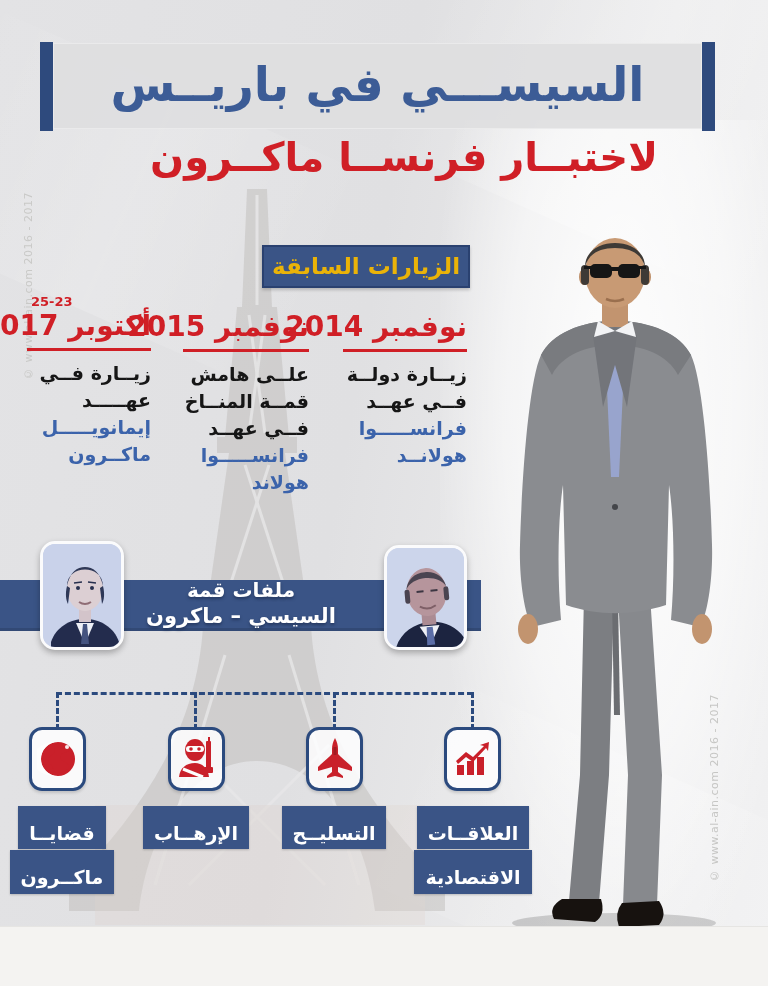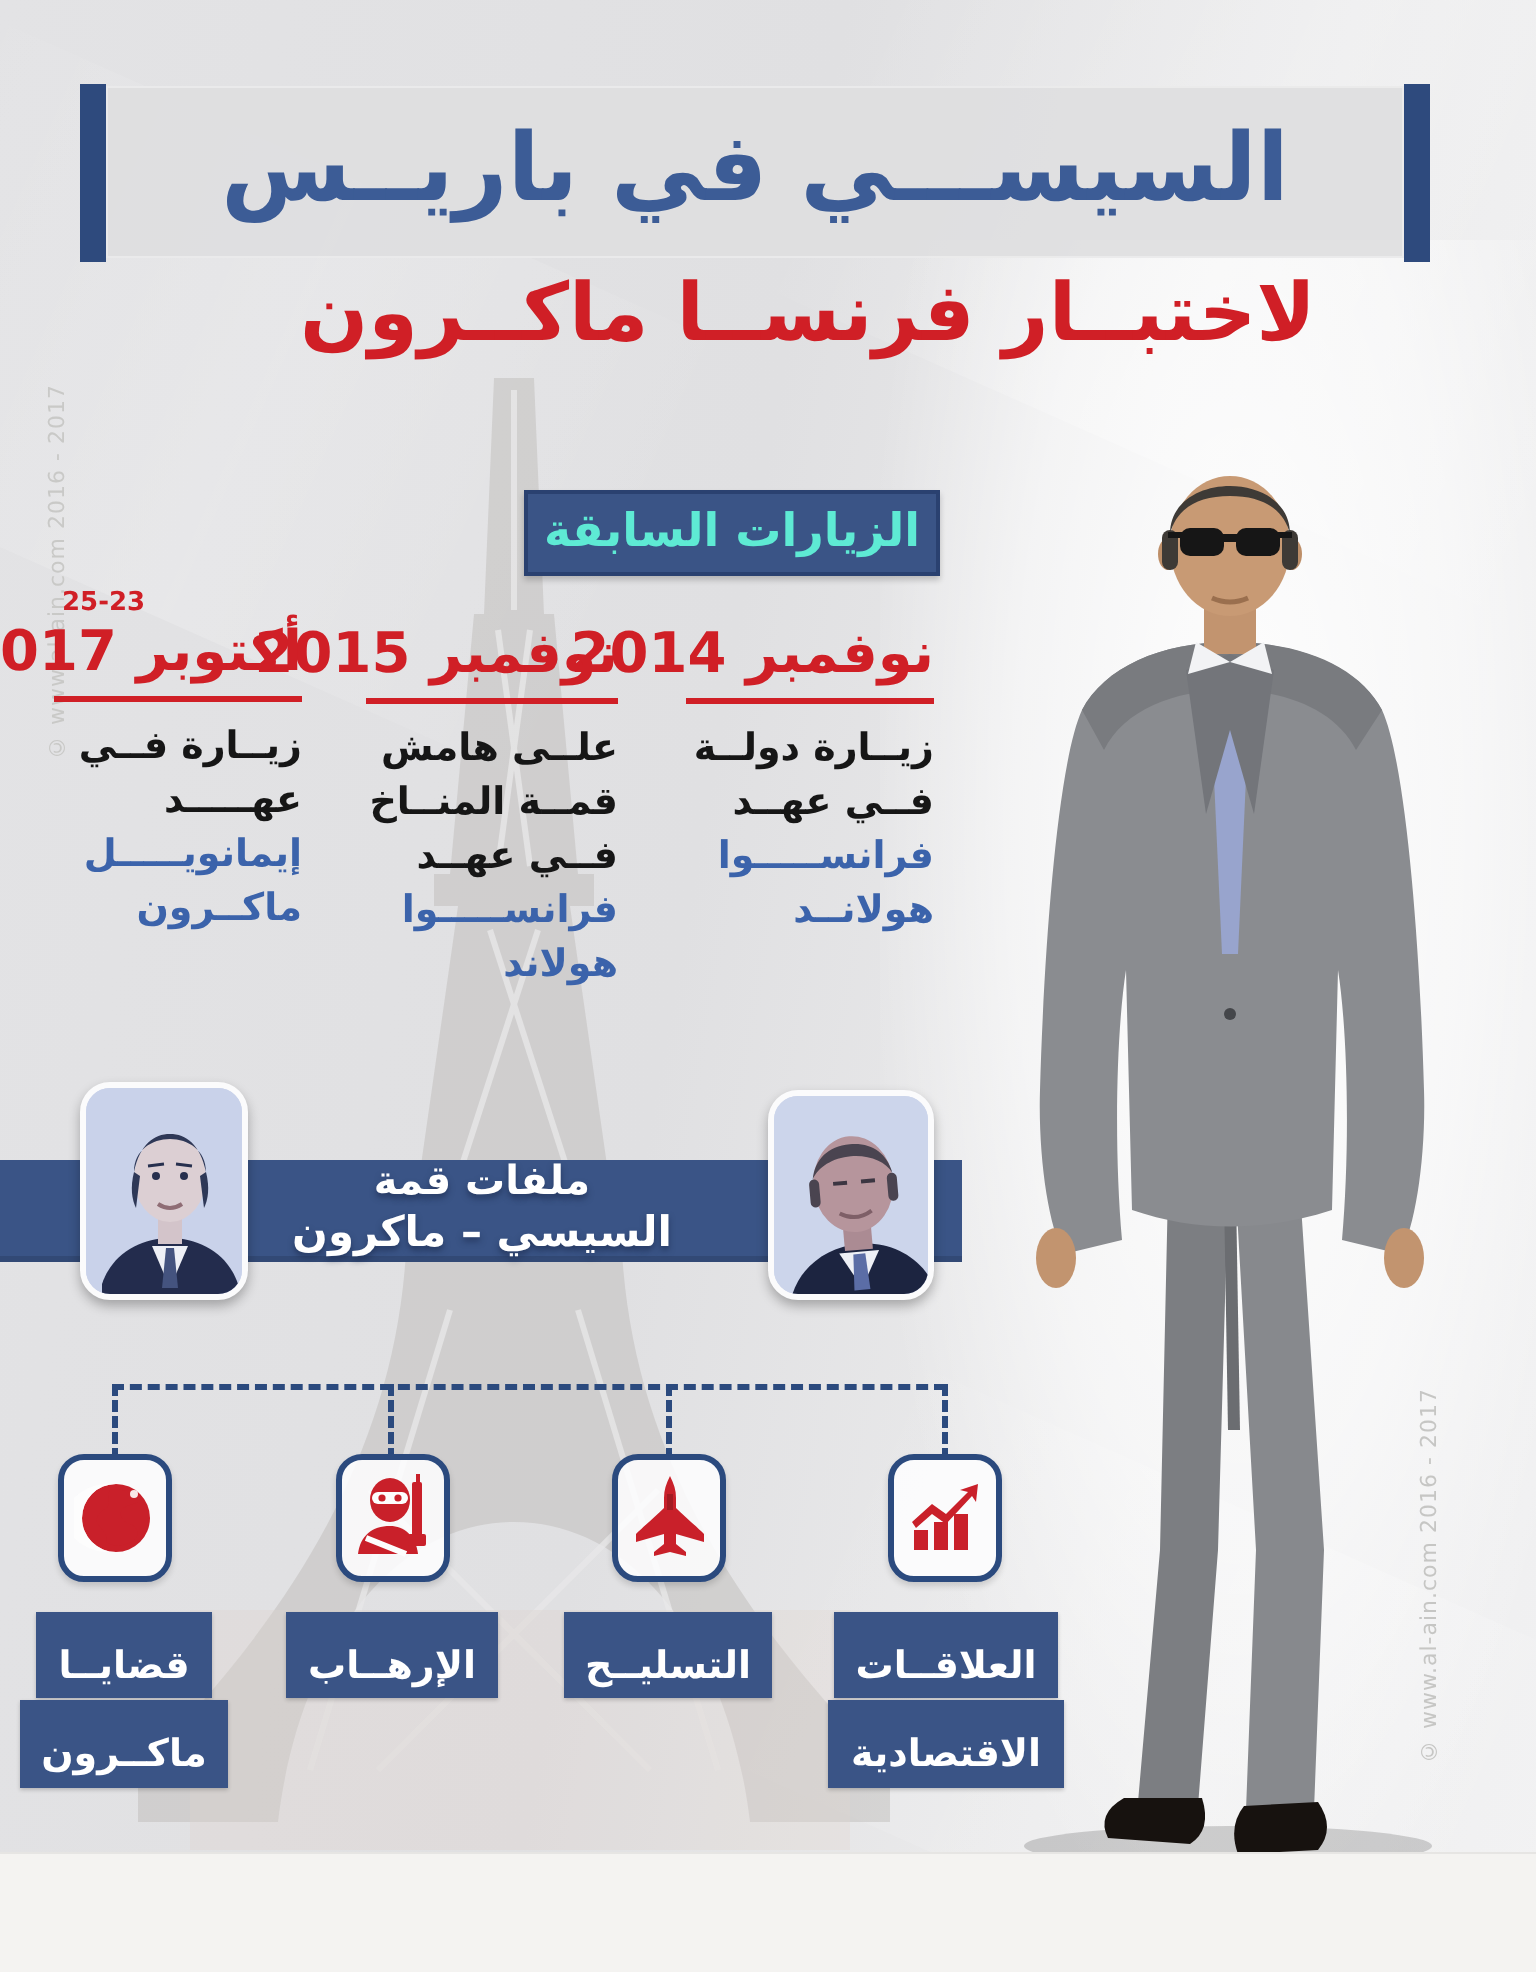--- a/index.html
+++ b/index.html
@@ -17,21 +17,21 @@
   
   .cap{width:13px;height:89px;background:#2e4a7d;top:42px;}
   .title-bar{left:53px;top:43px;width:649px;height:86px;background:rgba(222,222,224,.92);
     box-shadow:0 0 0 1px rgba(255,255,255,.35) inset;}
   .title-text{width:100%;height:86px;line-height:84px;text-align:center;direction:rtl;
     color:#3c5c96;font-size:47px;font-weight:bold;letter-spacing:-1px;}
   .subtitle{left:150px;top:134px;width:610px;text-align:left;direction:rtl;
     color:#d01f26;font-size:40px;font-weight:bold;}
   
   .visits-badge{left:262px;top:245px;width:208px;height:43px;background:#3a5486;border:2px solid #2a4170;
-    color:#5eead4;font-size:23px;font-weight:bold;text-align:center;line-height:38px;direction:rtl;
+    color:#eab308;font-size:23px;font-weight:bold;text-align:center;line-height:38px;direction:rtl;
     box-shadow:0 2px 3px rgba(0,0,0,.2);}
   .visit-col{top:310px;direction:rtl;text-align:right;}
   .visit-range{direction:ltr;text-align:right;color:#d01f26;font-size:13px;font-weight:bold;padding-left:4px;text-align:left;}
   .visit-date{color:#d01f26;font-size:28px;font-weight:bold;white-space:nowrap;text-align:center;}
   .visit-rule{height:3px;background:#d01f26;margin:6px 0 9px 0;}
   .visit-line{font-size:19px;font-weight:bold;color:#161616;line-height:27px;white-space:nowrap;}
   .visit-line.blue{color:#3b63ab;}
   
   .summit-band{left:0;top:580px;width:481px;height:51px;background:#3a5486;
     box-shadow:inset 0 -3px 0 rgba(0,0,0,.12);}

